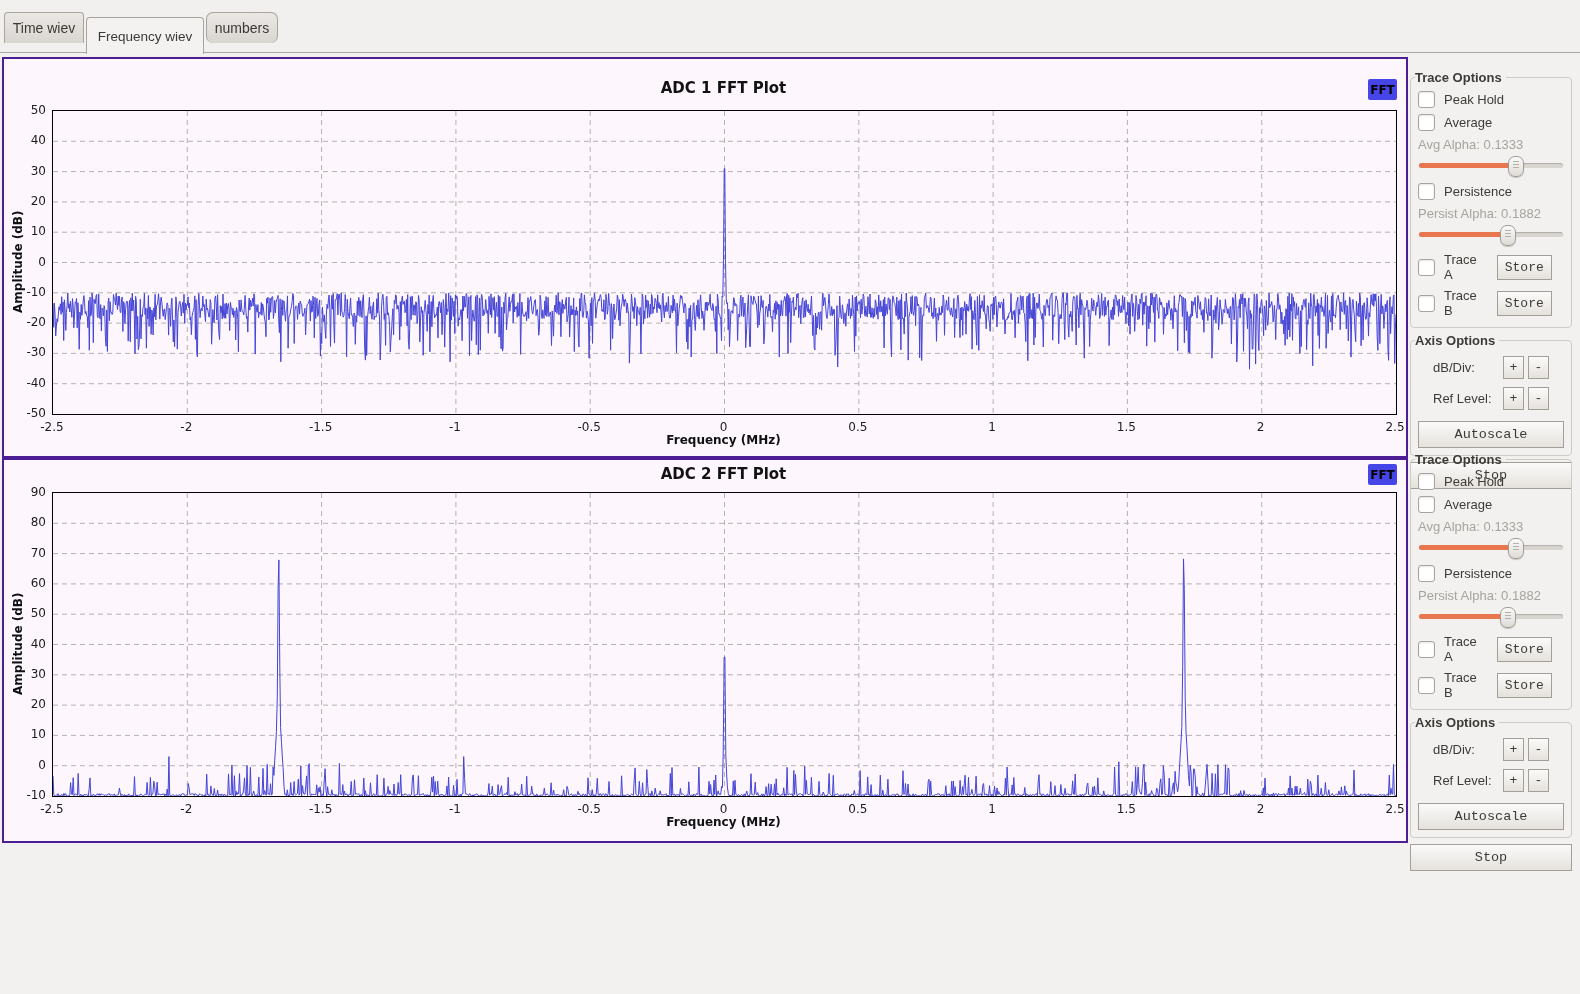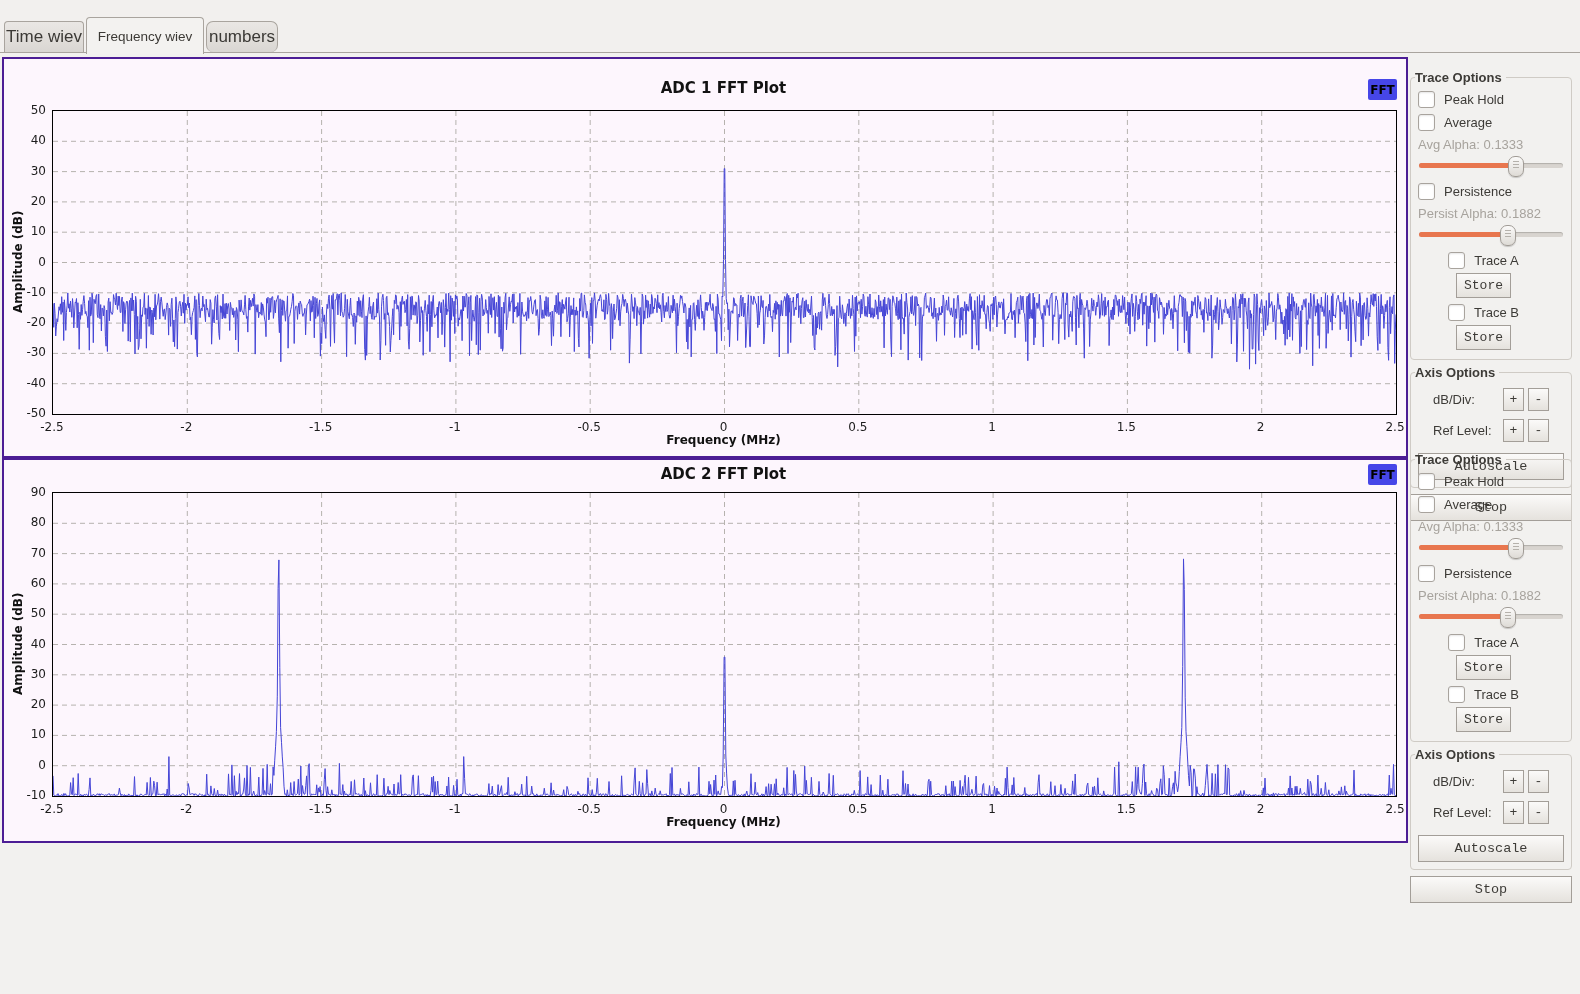--- a/index.html
+++ b/index.html
@@ -3,24 +3,24 @@
 <meta charset="utf-8">
 <style>
   html,body{margin:0;padding:0;}
   body{width:1580px;height:994px;position:relative;background:#f2f0ee;overflow:hidden;
        font-family:"Liberation Sans",sans-serif;}
 
   
   .tabbar{position:absolute;left:0;top:0;width:100%;height:52px;background:#f2f0ee;}
   .pane{position:absolute;left:0;top:52px;width:100%;height:942px;background:#f2f1ef;
         border-top:1px solid #a9a49e;}
-  .tab{position:absolute;top:21px;height:30px;border:1px solid #a9a49e;border-bottom:none;
+  .tab{position:absolute;top:12px;height:30px;border:1px solid #a9a49e;border-bottom:none;
        border-radius:4px 4px 0 0;background:linear-gradient(#eae7e4,#d9d6d2);
        display:flex;align-items:center;justify-content:center;
-       font-size:17px;color:#3b3935;z-index:1;cursor:default;}
+       font-size:14px;color:#3b3935;z-index:1;cursor:default;}
   .tab.sel{top:17px;height:36px;background:#f3f2f0;z-index:3;font-size:13.5px;}
 
   
   .widget{position:absolute;left:2px;width:1402px;background:#fdf6fd;border:2px solid #4c1d95;z-index:2;}
   .w1{top:57px;height:397px;}
   .w2{top:458px;height:381px;}
   .ptitle{position:absolute;left:48px;width:1343px;text-align:center;
           font:bold 15px "DejaVu Sans",sans-serif;color:#121212;}
   .w1 .ptitle{top:20px}.w2 .ptitle{top:5px}
   .badge{position:absolute;left:1364px;width:29px;height:21px;background:#4646e8;border-radius:2px;
@@ -52,21 +52,21 @@
       box-shadow:inset 0 1px 2px rgba(0,0,0,.10);flex:0 0 auto;}
   .dis{color:#a7a39d;margin:4px 0 3px 0;}
   .slider{position:relative;height:21px;margin:1px 1px 7px 1px;}
   .track{position:absolute;left:0;right:0;top:8px;height:5px;border-radius:3px;background:#d8d4cf;
          box-shadow:inset 0 1px 1px rgba(0,0,0,.18);}
   .fill{height:100%;border-radius:3px;background:#e8764e;}
   .knob{position:absolute;top:1px;width:14px;height:19px;border:1px solid #a19c96;border-radius:7px;
         background:linear-gradient(#fbfaf9,#dedbd6);box-shadow:0 1px 1px rgba(0,0,0,.18);}
   .knob::before{content:"";position:absolute;left:4px;right:4px;top:7px;height:1px;background:#b5b1ab;
         box-shadow:0 3px 0 #b5b1ab,0 -3px 0 #b5b1ab;}
-  .trow{display:flex;align-items:center;gap:4px;margin:6px 15px 2px 0;flex-direction:column;}
+  .trow{display:flex;align-items:center;gap:20px;margin:6px 15px 2px 0;}
   .trow .row{margin:0;flex:1;}
   .btn{font-family:Liberation Mono, monospace;font-size:13px;color:#3d3b37;
        background:linear-gradient(#fbfaf9,#e5e2dd);border:1px solid #a39e98;border-radius:0;
        padding:3px 8px;cursor:default;}
   .store{padding:4px 7px;}
   .sq{width:21px;height:23px;padding:0;margin-left:4px;}
   .arow{display:flex;align-items:center;margin:8px 15px;}
   .arow .albl{flex:1;}
   .wide{width:100%;margin-top:3px;padding:5px 12px;font-size:13.5px;}
   .stopbtn{margin-top:6px;padding:5px 0;font-size:13.5px;}

